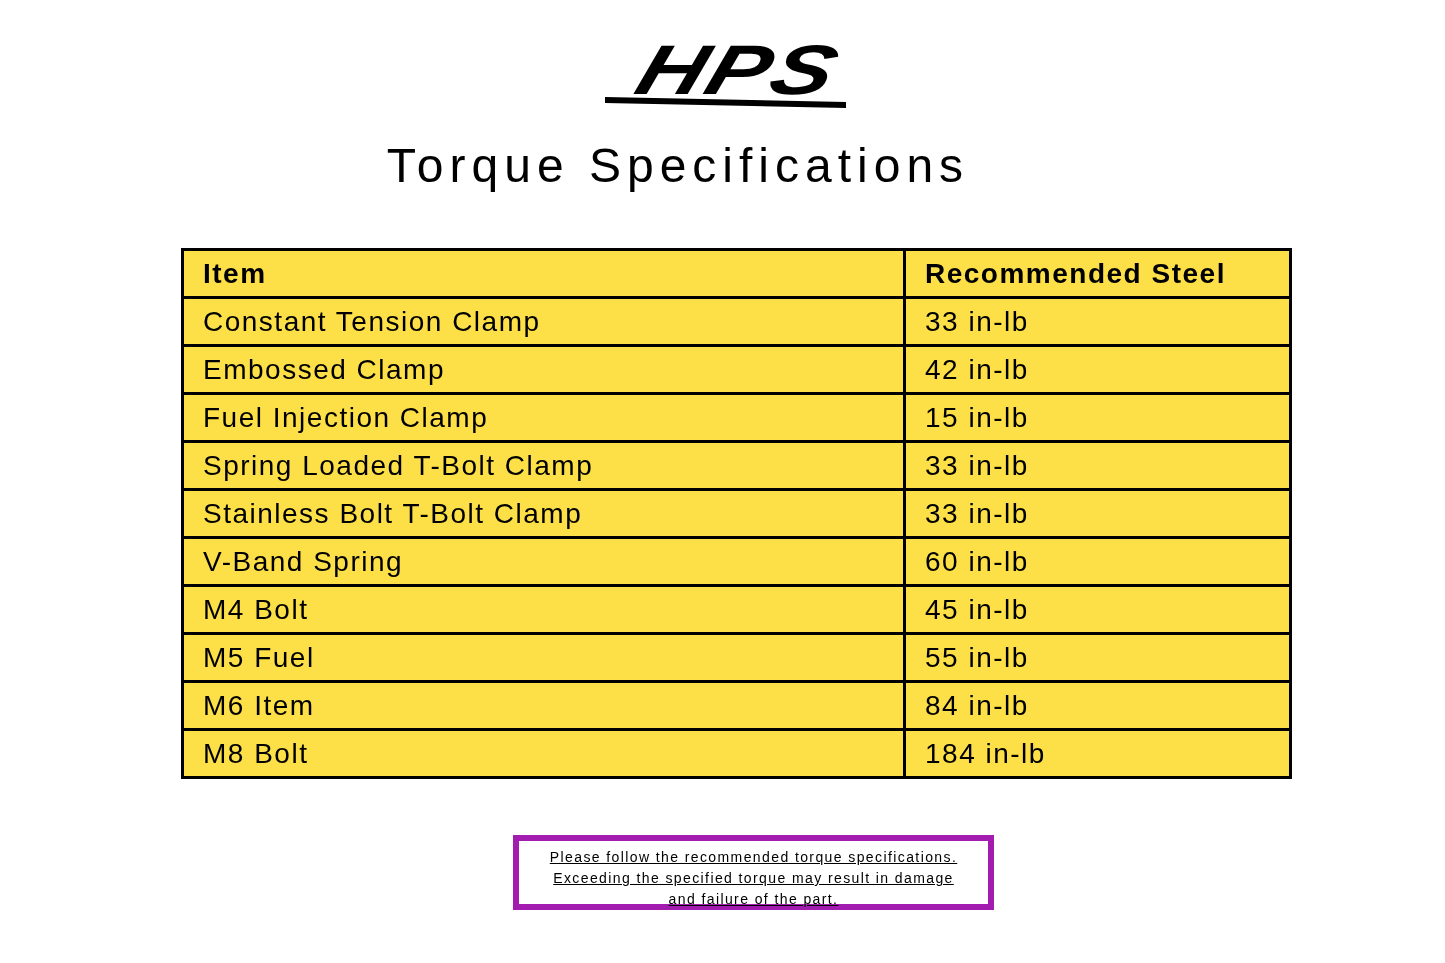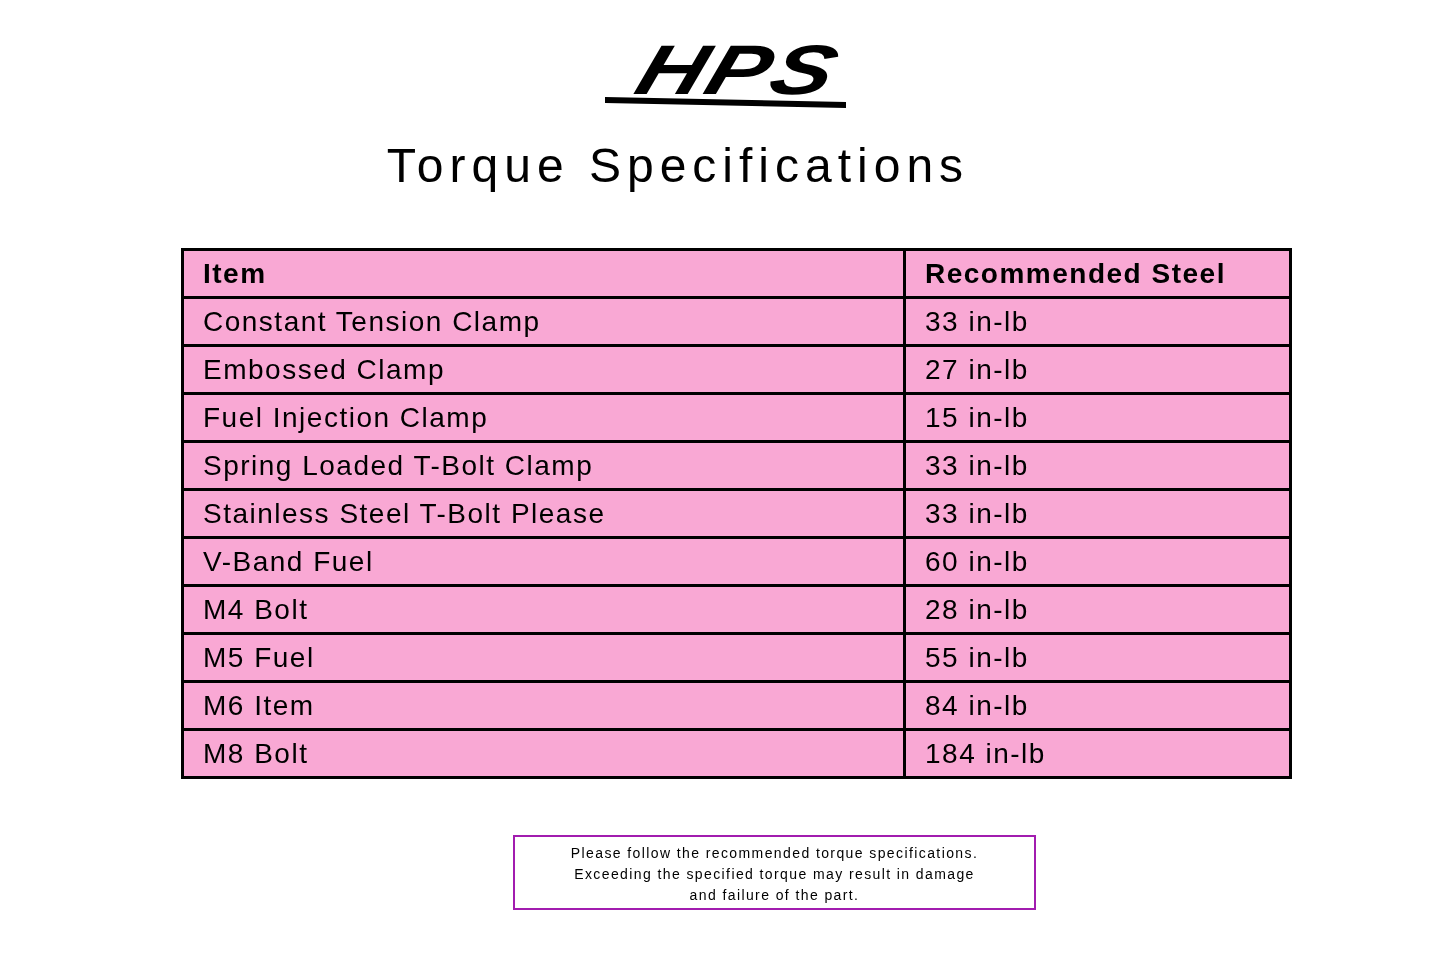--- a/index.html
+++ b/index.html
@@ -54,34 +54,35 @@
   .spec-table th, .spec-table td {
     border: 3px solid #000000;
     height: 48px;
     padding: 0 8px 0 19px;
     font-size: 28px;
     letter-spacing: 1.5px;
     text-align: left;
     vertical-align: middle;
     white-space: nowrap;
     overflow: hidden;
-    background: #f9a8d4;
+    background: #fde047;
   }
   .spec-table th { font-weight: bold; }
 
   
   .note-box {
     position: absolute;
     left: 513px;
     top: 835px;
-    width: 523px;
+    width: 481px;
     height: 75px;
-    border: 2px solid #a21caf;
+    border: 6px solid #a21caf;
     padding-top: 6px;
     text-align: center;
+    text-decoration: underline;
   }
   .note-line {
     font-size: 14px;
     line-height: 21px;
     letter-spacing: 1.4px;
     white-space: nowrap;
   }
 </style>
 </head>
 <body>
@@ -109,46 +110,46 @@
       </tr>
     </thead>
     <tbody>
     <tr>
       <td>Constant Tension Clamp</td>
       <td>33 in-lb</td>
     </tr>
 
     <tr>
       <td>Embossed Clamp</td>
-      <td>27 in-lb</td>
+      <td>42 in-lb</td>
     </tr>
 
     <tr>
       <td>Fuel Injection Clamp</td>
       <td>15 in-lb</td>
     </tr>
 
     <tr>
       <td>Spring Loaded T-Bolt Clamp</td>
       <td>33 in-lb</td>
     </tr>
 
     <tr>
-      <td>Stainless Steel T-Bolt Please</td>
+      <td>Stainless Bolt T-Bolt Clamp</td>
       <td>33 in-lb</td>
     </tr>
 
     <tr>
-      <td>V-Band Fuel</td>
+      <td>V-Band Spring</td>
       <td>60 in-lb</td>
     </tr>
 
     <tr>
       <td>M4 Bolt</td>
-      <td>28 in-lb</td>
+      <td>45 in-lb</td>
     </tr>
 
     <tr>
       <td>M5 Fuel</td>
       <td>55 in-lb</td>
     </tr>
 
     <tr>
       <td>M6 Item</td>
       <td>84 in-lb</td>

